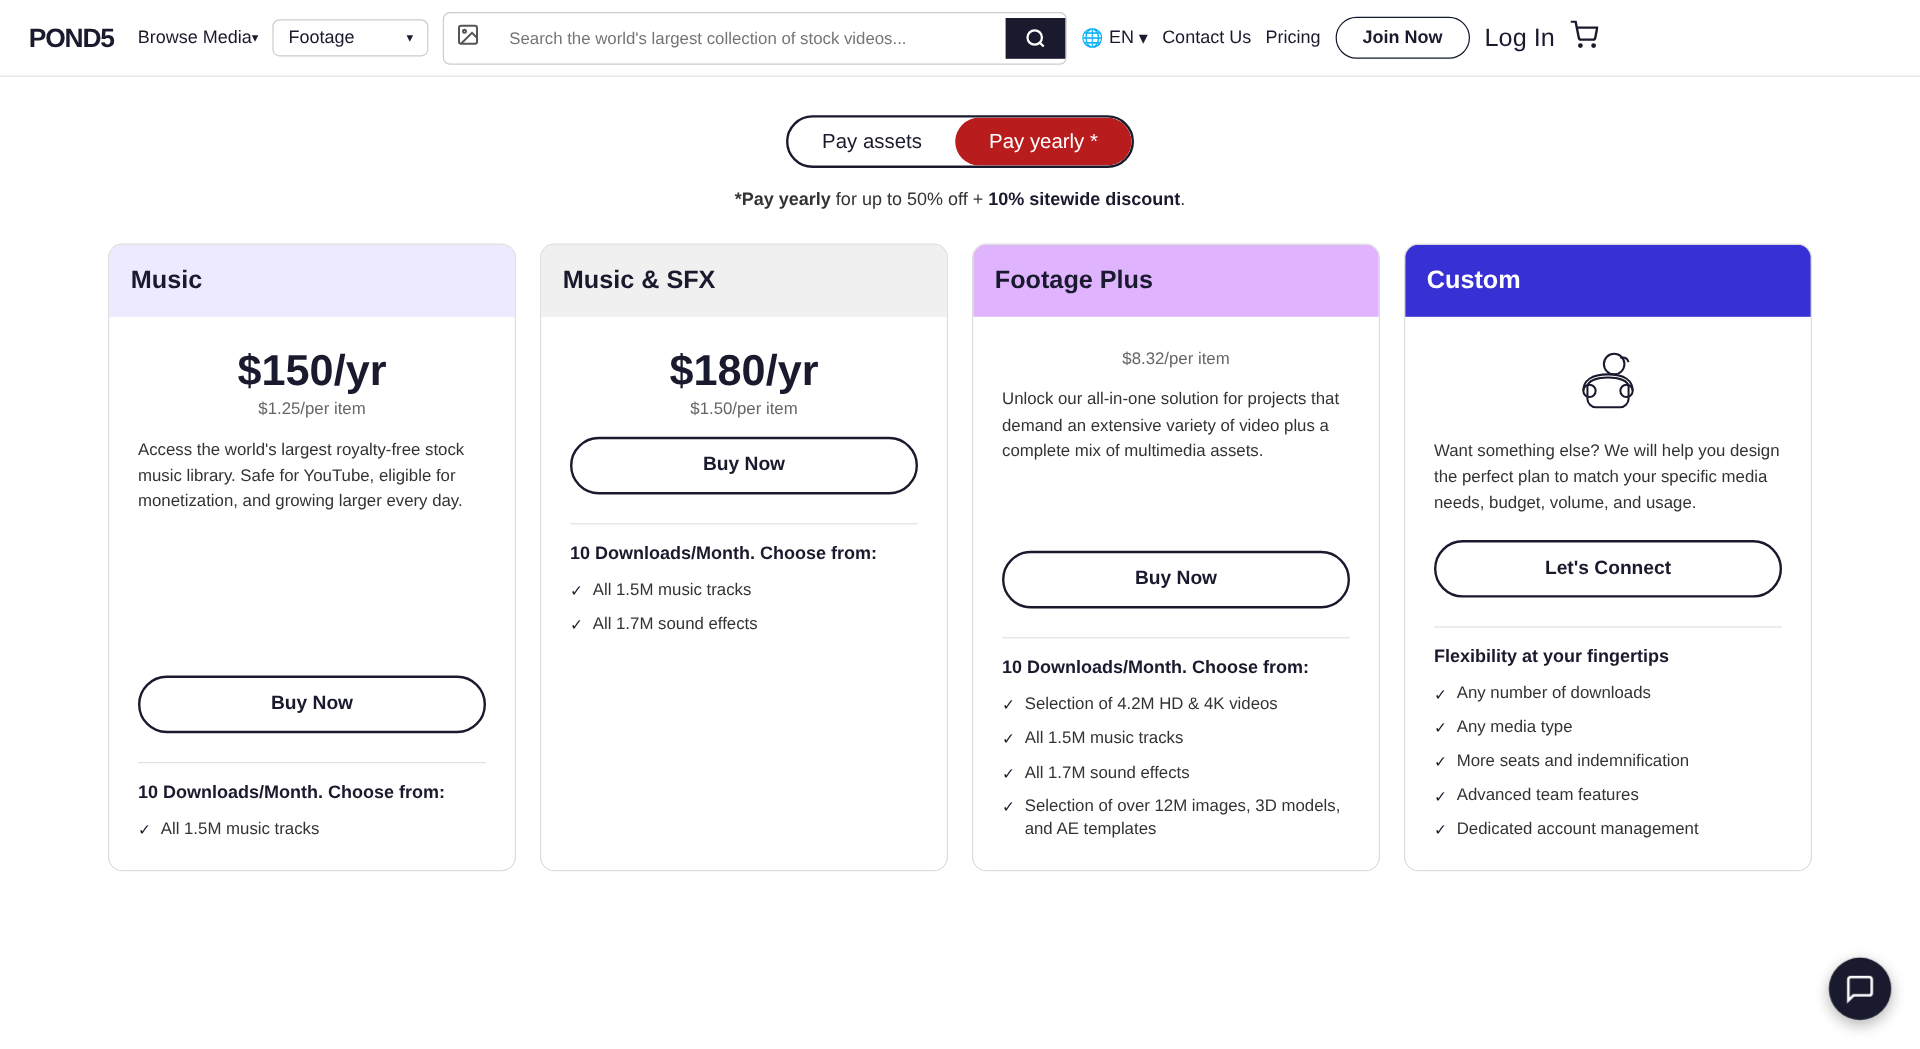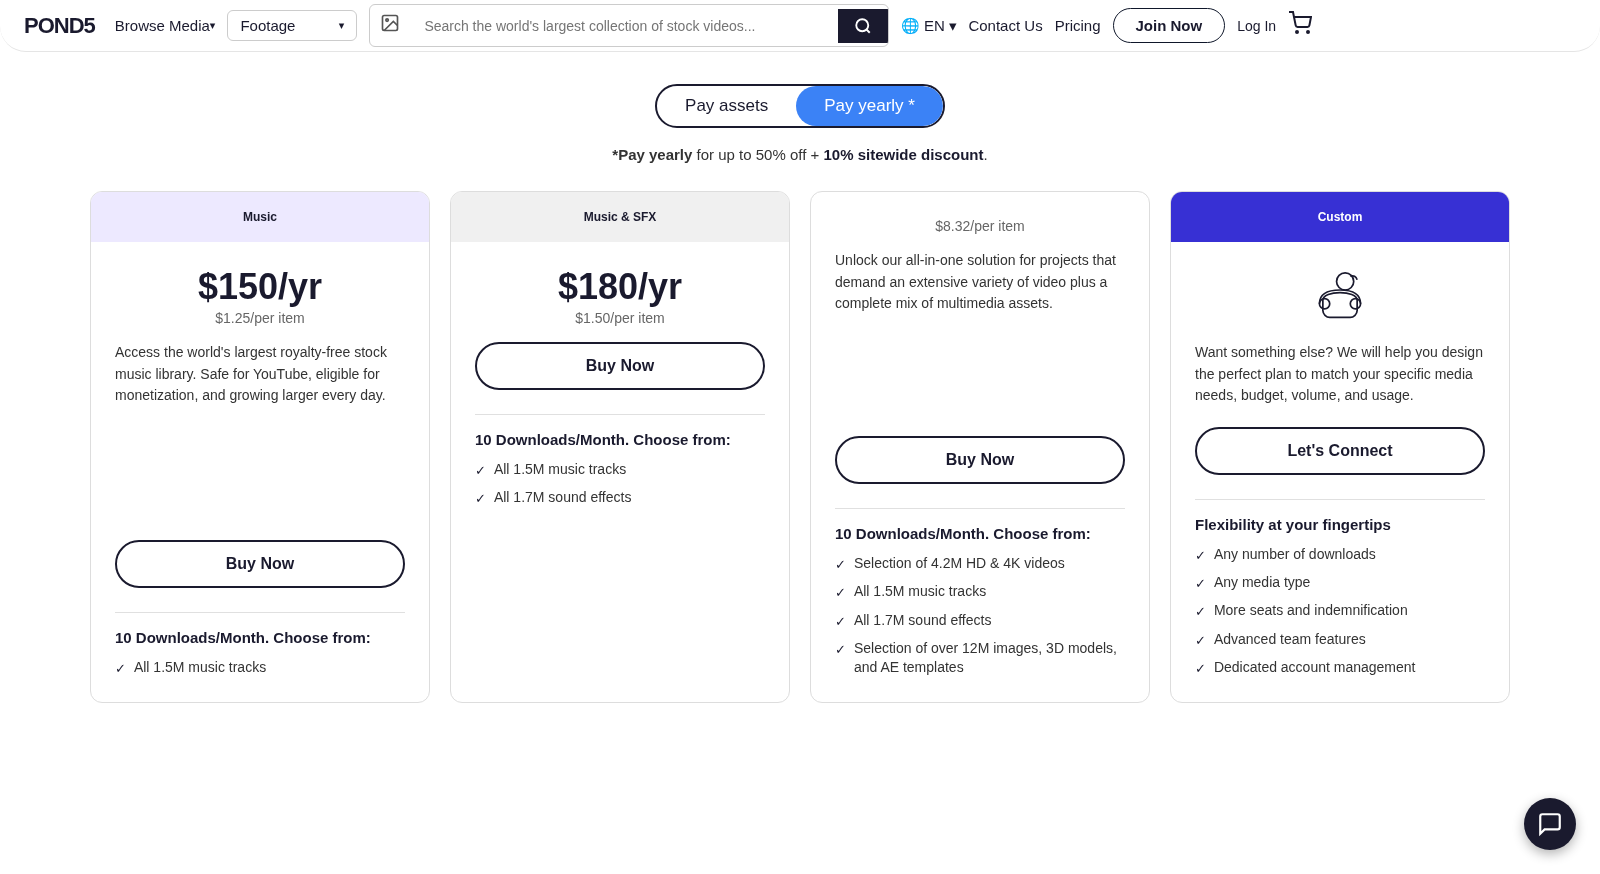--- a/index.html
+++ b/index.html
@@ -1,24 +1,23 @@
 <!DOCTYPE html>
 <html><head>
   <meta charset="utf-8">
   <style>
     * { box-sizing: border-box; margin: 0; padding: 0; }
     body { font-family: -apple-system, BlinkMacSystemFont, 'Segoe UI', sans-serif; background: #fff; color: #1a1a2e; }
 
     
     .navbar {
       display: flex; align-items: center; gap: 12px;
-      padding: 0 24px; height: 52px;
+      padding: 0 24px; height: 64px;
       border-bottom: 1px solid #e5e5e5;
       background: #fff;
-      border-radius: 28px;
     }
     .logo { font-weight: 900; font-size: 22px; letter-spacing: -1px; color: #1a1a2e; margin-right: 8px; }
     .browse-media-btn {
       display: flex; align-items: center; gap: 0;
       font-size: 15px; font-weight: 500; cursor: pointer; color: #1a1a2e;
       background: none; border: none;
     }
     .browse-media-btn .chevron { font-size: 11px; }
     .footage-select {
       display: flex; align-items: center; gap: 4px;
@@ -42,59 +41,59 @@
       background: none; border: none; padding: 8px 10px; cursor: pointer; font-size: 20px; color: #555;
     }
     .lang-btn {
       display: flex; align-items: center; gap: 4px; background: none; border: none; cursor: pointer; font-size: 15px; color: #1a1a2e;
     }
     .nav-link { font-size: 15px; color: #1a1a2e; text-decoration: none; cursor: pointer; white-space: nowrap; }
     .join-now-btn {
       border: 1px solid #0f172a; border-radius: 25px; padding: 8px 22px;
       font-size: 15px; font-weight: 600; background: #fff; cursor: pointer; color: #1a1a2e; white-space: nowrap;
     }
-    .login-btn { font-size: 14px; color: #1a1a2e; background: none; border: none; cursor: pointer; font-weight: 500; }
+    .login-btn { font-size: 21px; color: #1a1a2e; background: none; border: none; cursor: pointer; font-weight: 500; }
     .cart-btn { background: none; border: none; cursor: pointer; font-size: 22px; color: #1a1a2e; }
 
     
     .main { padding: 32px 24px 40px; }
 
     
     .toggle-container {
       display: flex; justify-content: center; margin-bottom: 18px;
     }
     .toggle-pill {
       display: flex; align-items: center;
       border: 2px solid #1a1a2e; border-radius: 50px;
       overflow: hidden; background: #fff;
     }
     .toggle-btn {
       padding: 10px 28px; font-size: 17px; font-weight: 500; border: none; cursor: pointer; background: transparent; color: #1a1a2e;
     }
     .toggle-btn.active {
-      background: #3b82f6; color: #fff; border-radius: 50px;
+      background: #b91c1c; color: #fff; border-radius: 50px;
     }
 
     
     .subtitle {
       text-align: center; font-size: 15px; color: #333; margin-bottom: 28px;
     }
     .subtitle strong { font-weight: 700; }
     .subtitle .highlight { color: #1a1a2e; font-weight: 700; }
 
     
     .cards-row {
       display: flex; gap: 20px; justify-content: center; align-items: stretch;
     }
     .card {
       border: 1px solid #ddd; border-radius: 12px; overflow: hidden;
       display: flex; flex-direction: column; width: 340px; background: #fff;
     }
     .card-header {
-      padding: 18px; text-align: center; font-size: 12px; font-weight: 700;
+      padding: 18px; text-align: left; font-size: 21px; font-weight: 700;
     }
     .card-music .card-header { background: #ede9ff; color: #1a1a2e; }
     .card-musicsfx .card-header { background: #f0f0f0; color: #1a1a2e; }
     .card-footage .card-header { background: #e0b3ff; color: #1a1a2e; }
     .card-custom .card-header { background: #3730d4; color: #fff; }
 
     .card-body { padding: 24px; flex: 1; display: flex; flex-direction: column; gap: 0; }
 
     .price-block { text-align: center; margin-bottom: 16px; }
     .price-main { font-size: 36px; font-weight: 800; color: #1a1a2e; }
@@ -227,20 +226,21 @@
               <span>All 1.5M music tracks</span>
             </li>
             <li>
               <span class="check">✓</span>
               <span>All 1.7M sound effects</span>
             </li>
           </ul>
         </div>
       </div>
       <div class="card card-footage">
+        <div class="card-header">Footage Plus</div>
         <div class="card-body">
           <div class="price-block">
             <div class="price-sub">$8.32/per item</div>
           </div>
           <p class="card-desc">Unlock our all-in-one solution for projects that demand an extensive variety of video plus a complete mix of multimedia assets.</p>
           <button class="buy-btn">Buy Now</button>
           <hr class="divider">
           <div class="downloads-label">10 Downloads/Month. Choose from:</div>
           <ul class="features-list">
             <li>

